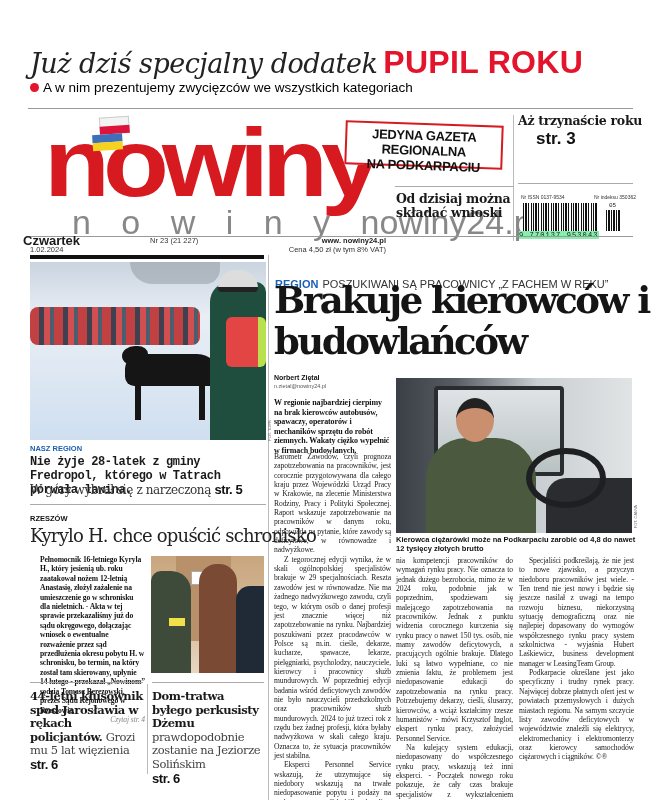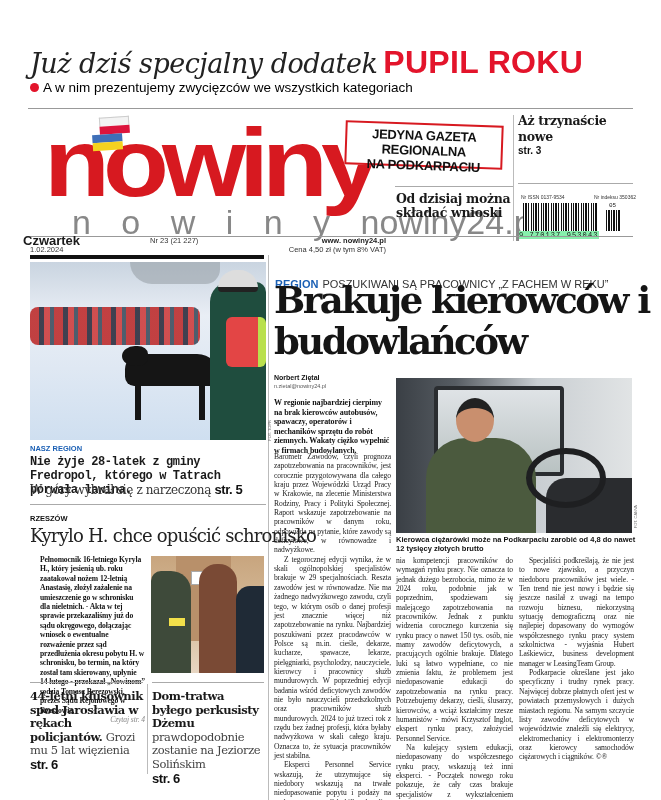--- a/index.html
+++ b/index.html
@@ -30,21 +30,21 @@
 
   .teaser-800 { left: 396px; top: 192px; width: 118px; }
   .t-head { font-family: "DejaVu Serif", serif; font-weight: 700; font-size: 12.5px; line-height: 14px; letter-spacing: -0.3px; }
   .t-body { font-family: "DejaVu Serif", serif; font-size: 12.5px; line-height: 14px; color: #333; letter-spacing: -0.3px; }
   .t-str { font-family: "Liberation Sans", sans-serif; font-weight: 700; font-size: 13px; color: #111; }
   .hr-800 { left: 395px; top: 186px; width: 118px; height: 1px; background: #aaa; }
 
   .vline-right { left: 513px; top: 115px; width: 1px; height: 126px; background: #bbb; }
   .teaser-krosno { left: 518px; top: 113px; width: 125px; }
   .teaser-krosno .t-head, .teaser-krosno .t-body { font-size: 12.5px; line-height: 16px; }
-  .teaser-krosno .t-str { font-size: 10px; }
+  .teaser-krosno .t-str { font-size: 17px; margin-left: 18px; }
 
   .hr-barcode { left: 518px; top: 183px; width: 115px; height: 1px; background: #aaa; }
   .issn { left: 521px; top: 194px; font-family: "Liberation Sans", sans-serif; font-size: 5px; color: #333; }
   .indeks { left: 594px; top: 194px; font-family: "Liberation Sans", sans-serif; font-size: 5px; color: #333; }
   .barcode { left: 523px; top: 203px; width: 74px; height: 28px;
     background: repeating-linear-gradient(90deg, #111 0 1px, #fff 1px 2px, #111 2px 4px, #fff 4px 5px, #111 5px 6px, #fff 6px 8px, #111 8px 9px, #fff 9px 10px); }
   .barcode-add { left: 606px; top: 210px; width: 15px; height: 21px;
     background: repeating-linear-gradient(90deg, #111 0 1px, #fff 1px 2px, #111 2px 4px, #fff 4px 5px); }
   .barcode-add-num { left: 609px; top: 202px; font-family: "Liberation Mono", monospace; font-size: 6px; }
   .barcode-num { left: 519px; top: 231px; font-family: "Liberation Mono", monospace; font-size: 7px; letter-spacing: 1.1px; background: #86efac; }
@@ -154,21 +154,21 @@
   <span>NA PODKARPACIU</span>
 </div>
 
 <div class="abs hr-800"></div>
 <div class="abs teaser-800">
   <div class="t-head">Od dzisiaj można składać wnioski</div>
 </div>
 
 <div class="abs vline-right"></div>
 <div class="abs teaser-krosno">
-  <div class="t-head">Aż trzynaście nowe</div>
+  <div class="t-head">Aż trzynaście roku</div>
   <div class="t-str">str. 3</div>
 </div>
 
 <div class="abs hr-barcode"></div>
 <div class="abs issn">Nr ISSN 0137-9534</div>
 <div class="abs indeks">Nr indeksu 350362</div>
 <div class="abs barcode"></div>
 <div class="abs barcode-add-num">05</div>
 <div class="abs barcode-add"></div>
 <div class="abs barcode-num">9 770137 953043</div>

